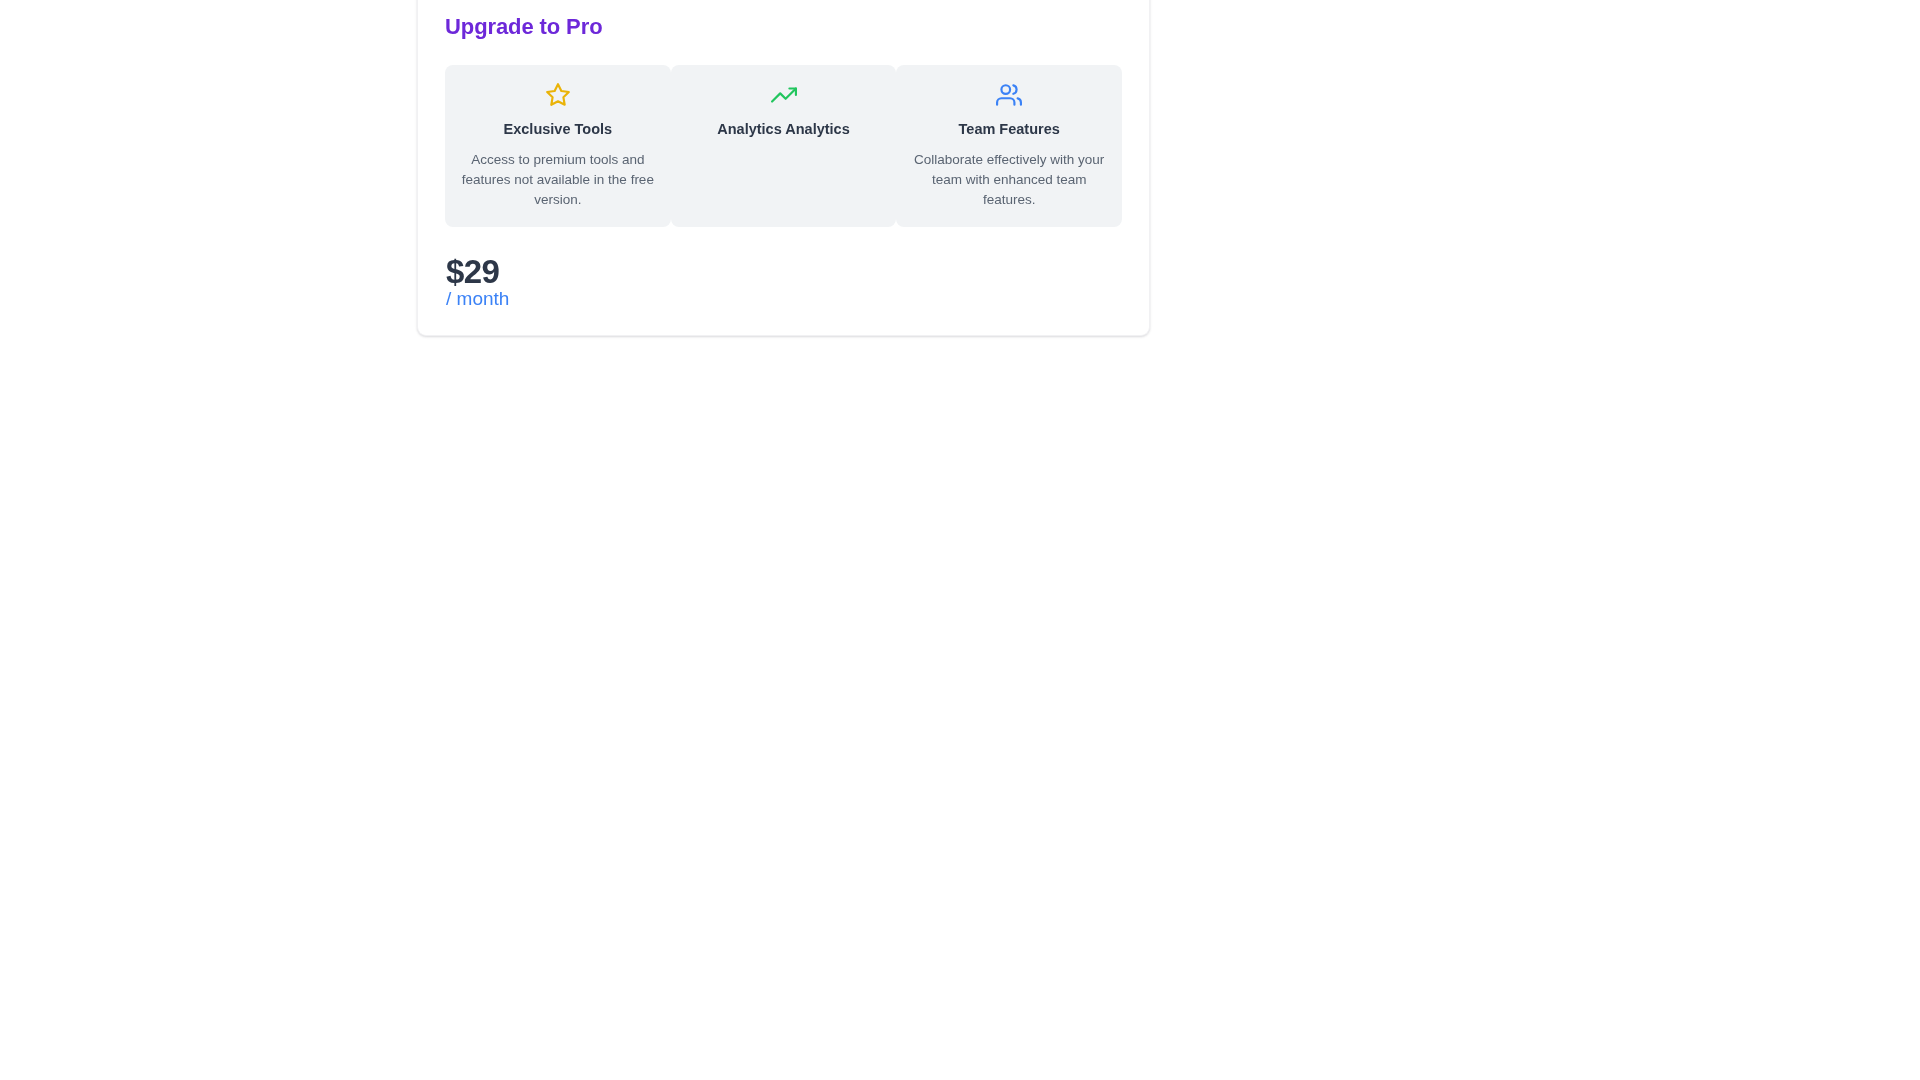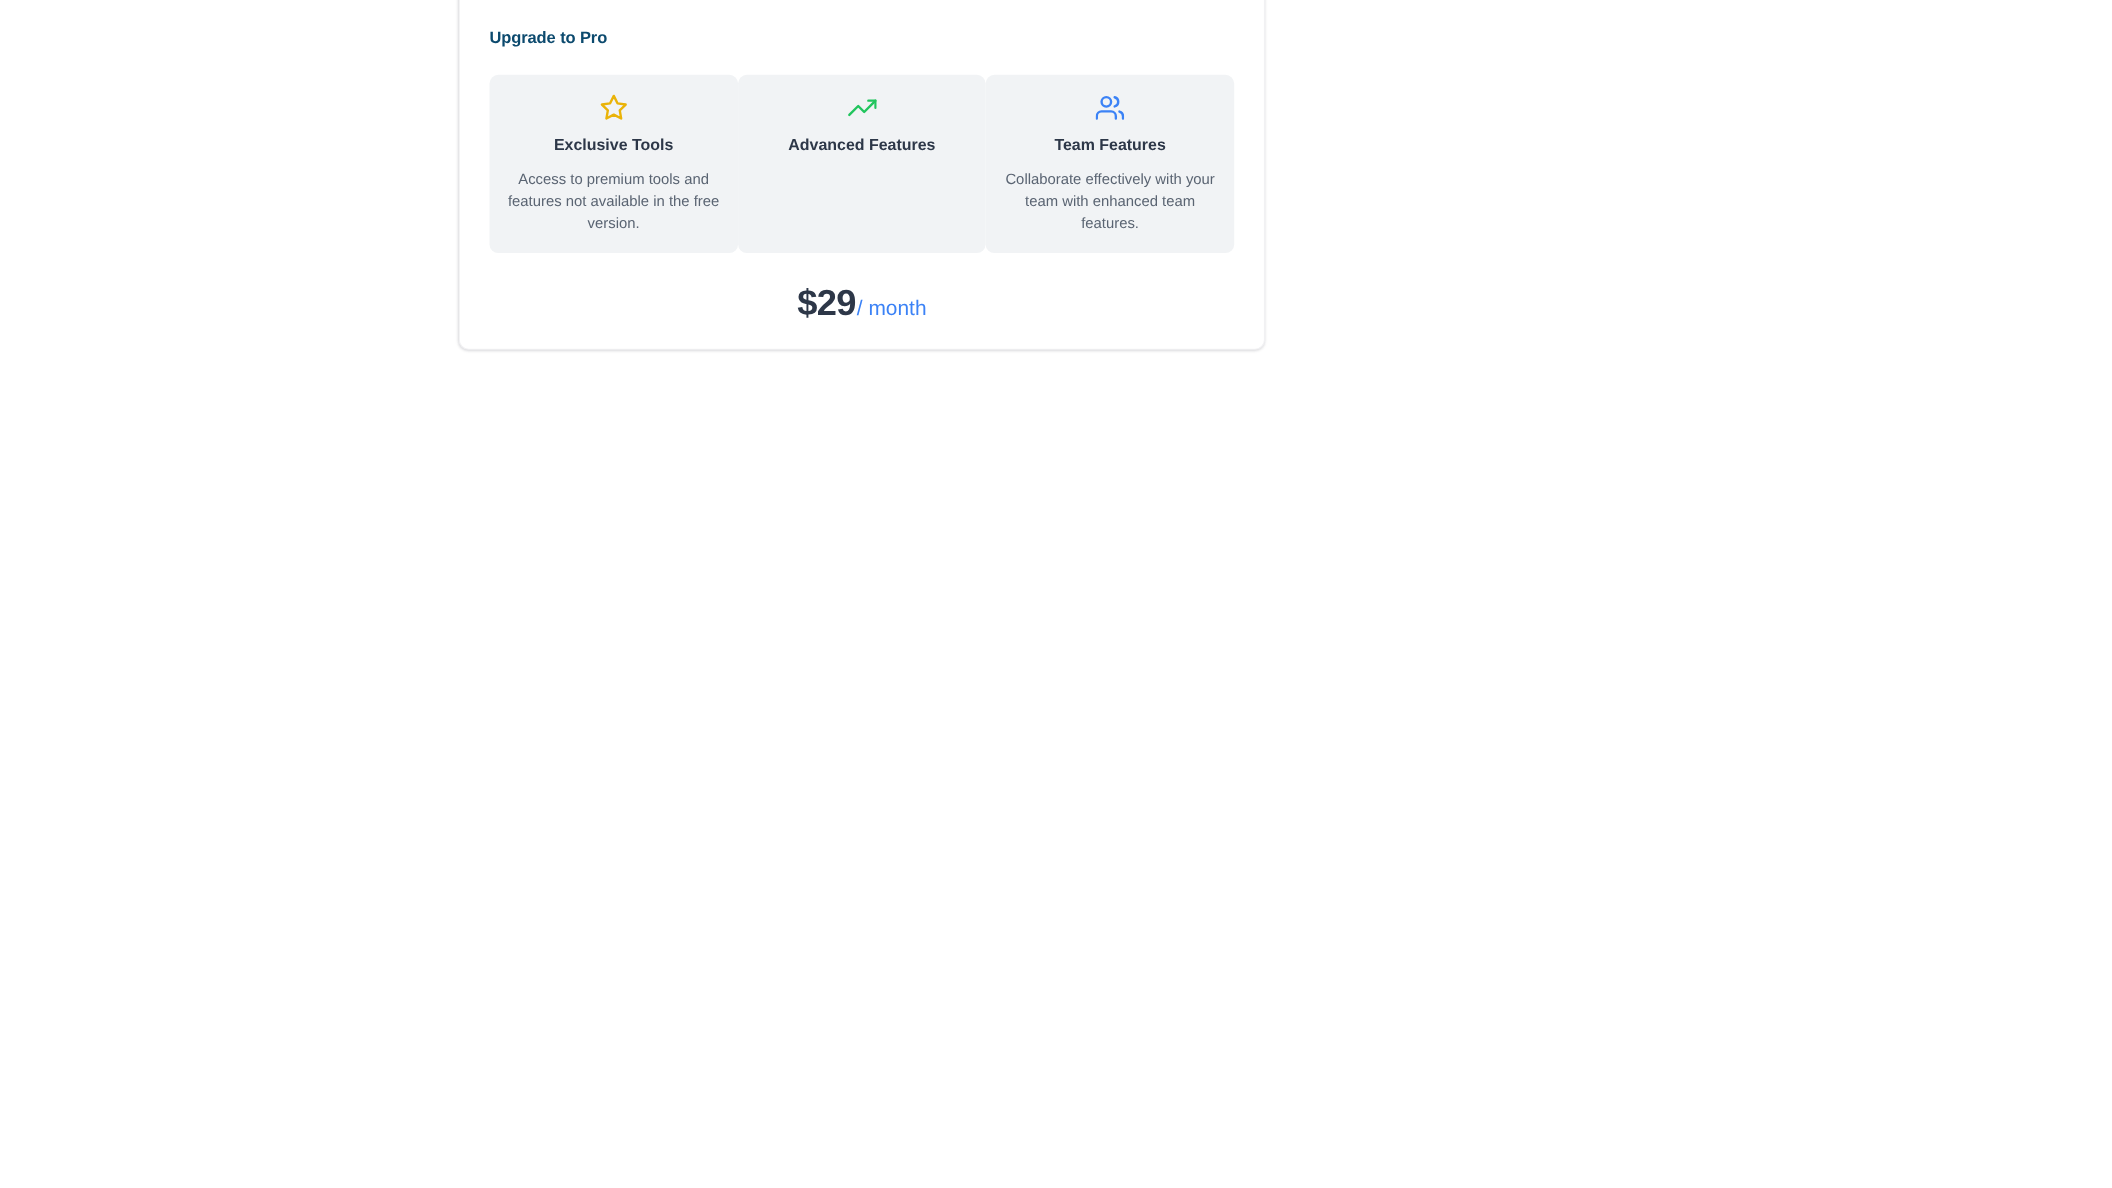--- a/index.html
+++ b/index.html
@@ -27,26 +27,26 @@
     border: 1px solid #f1f1f3;
     border-top: none;
     border-bottom-left-radius: 9px;
     border-bottom-right-radius: 9px;
     box-shadow: 0 1px 3px rgba(16, 24, 40, 0.10), 0 1px 2px rgba(16, 24, 40, 0.06);
     padding: 14px 27px 25px 27px;
   }
 
   
   .panel-title {
-    font-size: 15px;
+    font-size: 22px;
     font-weight: bold;
-    color: #0c4a6e;
+    color: #6d28d9;
     letter-spacing: -0.1px;
     line-height: 1.3;
-    padding-top: 25px;
+    padding-top: 13px;
   }
 
   .panel-subtitle {
     font-size: 14.5px;
     font-weight: normal;
     color: #6b7280;
     line-height: 1.4;
     margin-top: 19px;
   }
 
@@ -91,20 +91,21 @@
     color: #5a6472;
     line-height: 19.6px;
   }
 
   
   .price-row {
     display: flex;
     align-items: baseline;
     justify-content: center;
     margin-top: 28px;
+    flex-direction: column;
   }
 
   .price-amount {
     font-size: 33px;
     font-weight: bold;
     color: #2d3748;
     letter-spacing: -0.6px;
     line-height: 1;
   }
 
@@ -135,21 +136,21 @@
       <div class="feature-desc">Access to premium tools and features not available in the free version.</div>
     </div>
 
     <div class="feature-card">
       <div class="feature-icon">
         <svg width="26" height="26" viewBox="0 0 24 24" fill="none" stroke="#22c55e" stroke-width="2" stroke-linecap="round" stroke-linejoin="round" aria-hidden="true">
           <polyline points="23 6 13.5 15.5 8.5 10.5 1 18"></polyline>
           <polyline points="17 6 23 6 23 12"></polyline>
         </svg>
       </div>
-      <div class="feature-title">Advanced Features</div>
+      <div class="feature-title">Analytics Analytics</div>
     </div>
 
     <div class="feature-card">
       <div class="feature-icon">
         <svg width="26" height="26" viewBox="0 0 24 24" fill="none" stroke="#3b82f6" stroke-width="2" stroke-linecap="round" stroke-linejoin="round" aria-hidden="true">
           <path d="M17 21v-2a4 4 0 0 0-4-4H5a4 4 0 0 0-4 4v2"></path>
           <circle cx="9" cy="7" r="4"></circle>
           <path d="M23 21v-2a4 4 0 0 0-3-3.87"></path>
           <path d="M16 3.13a4 4 0 0 1 0 7.75"></path>
         </svg>

